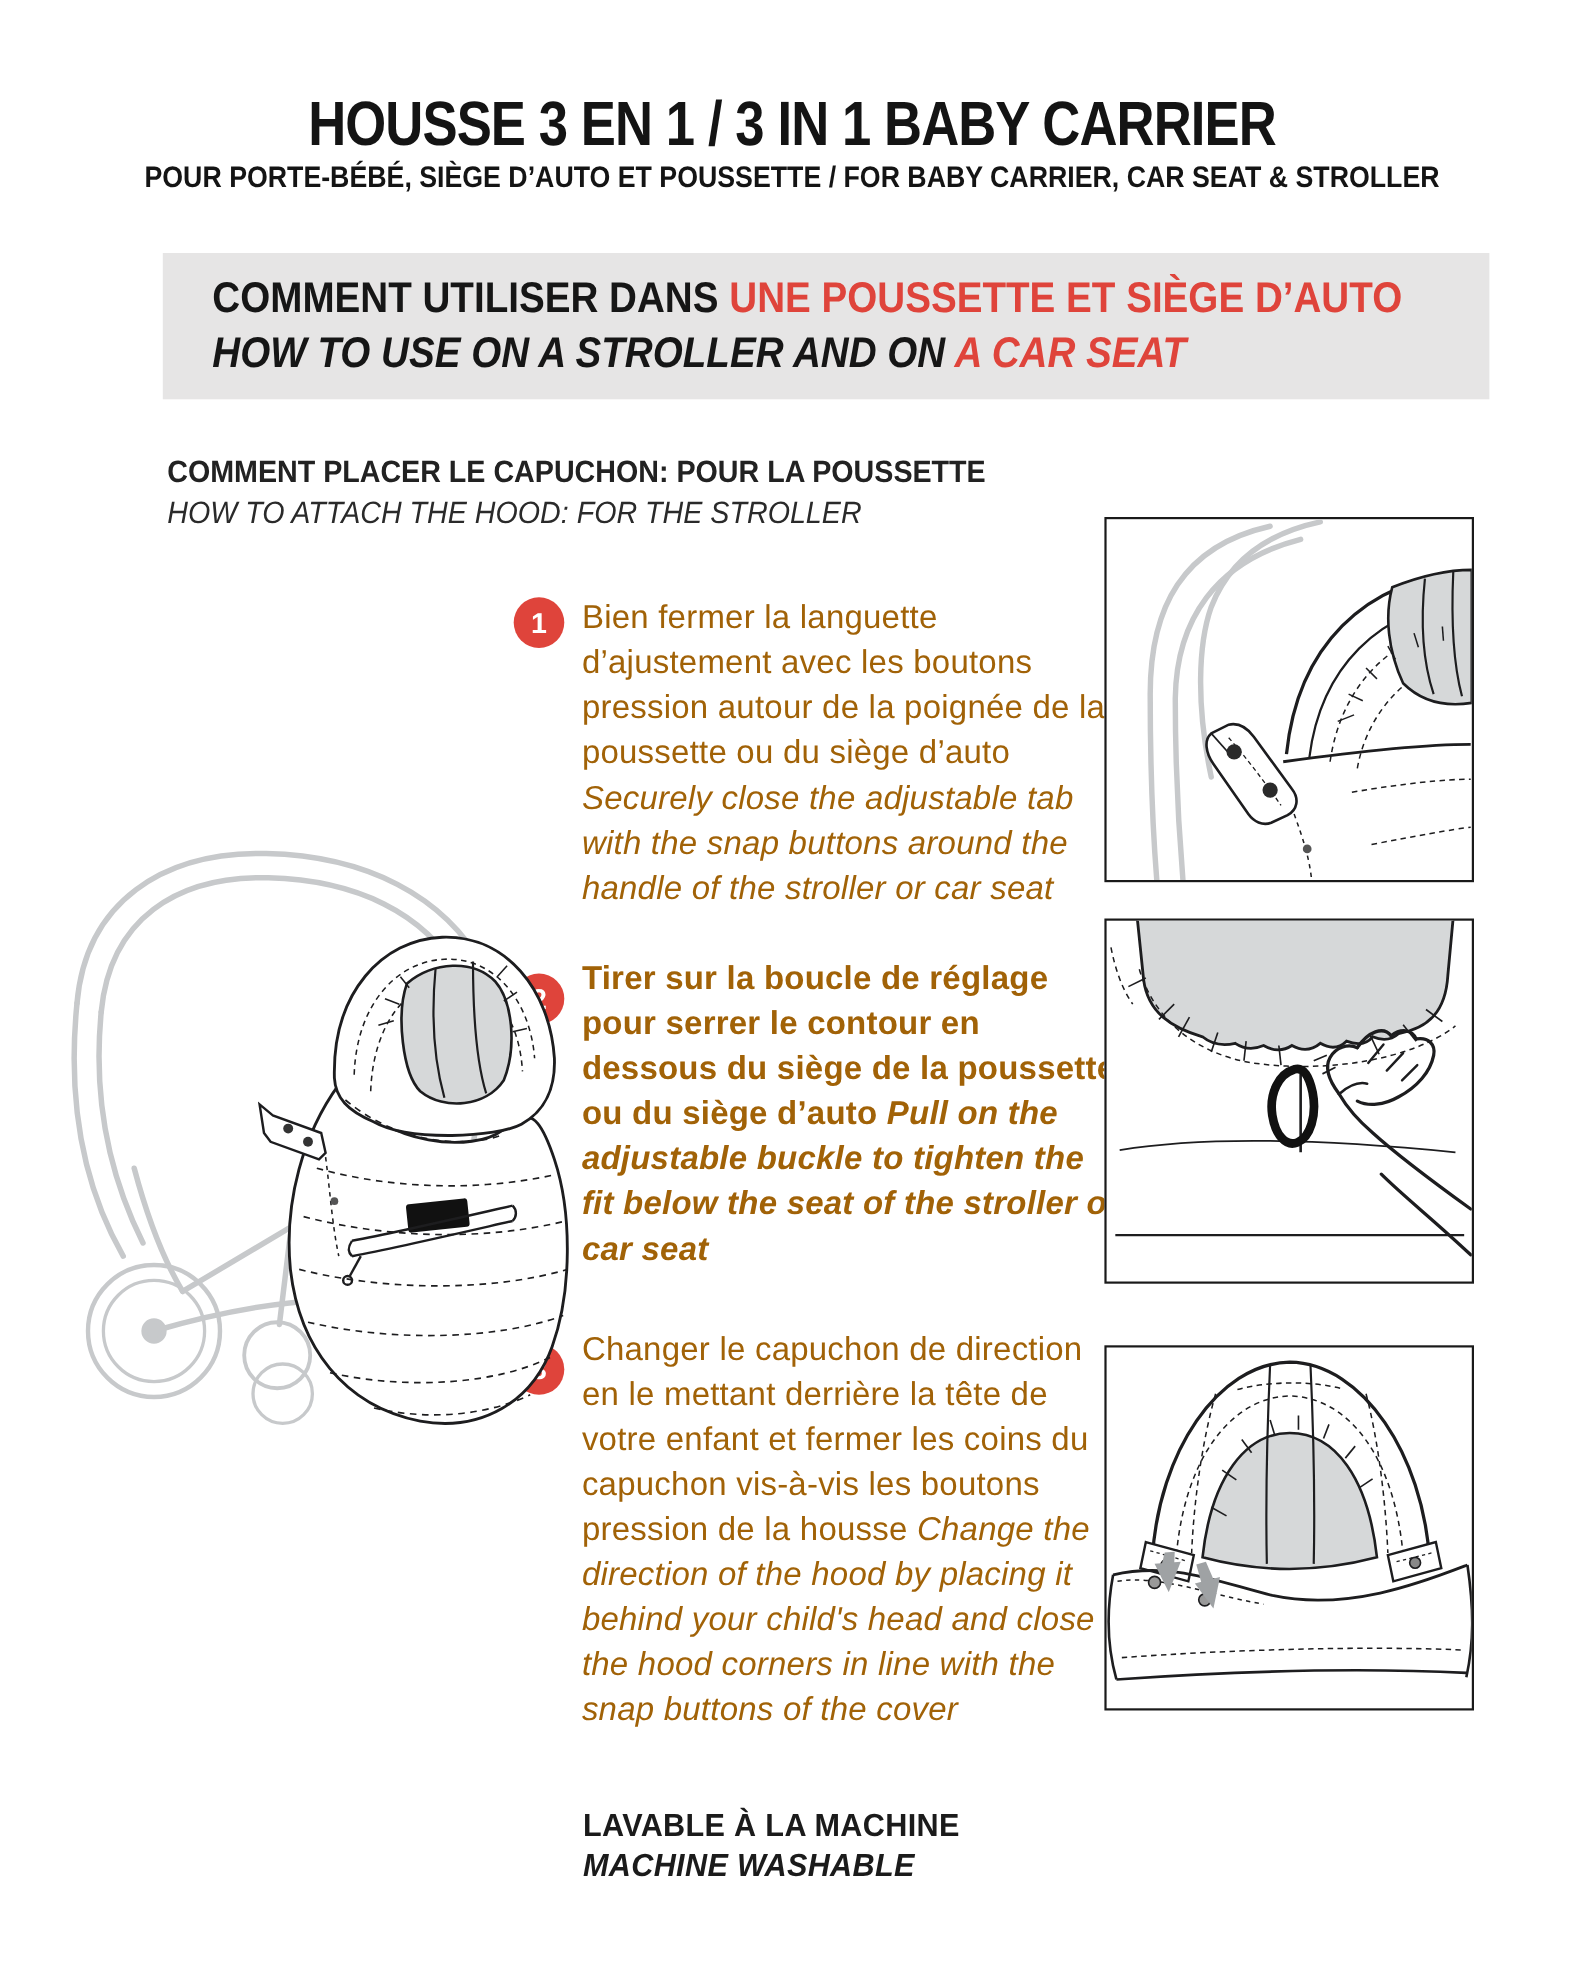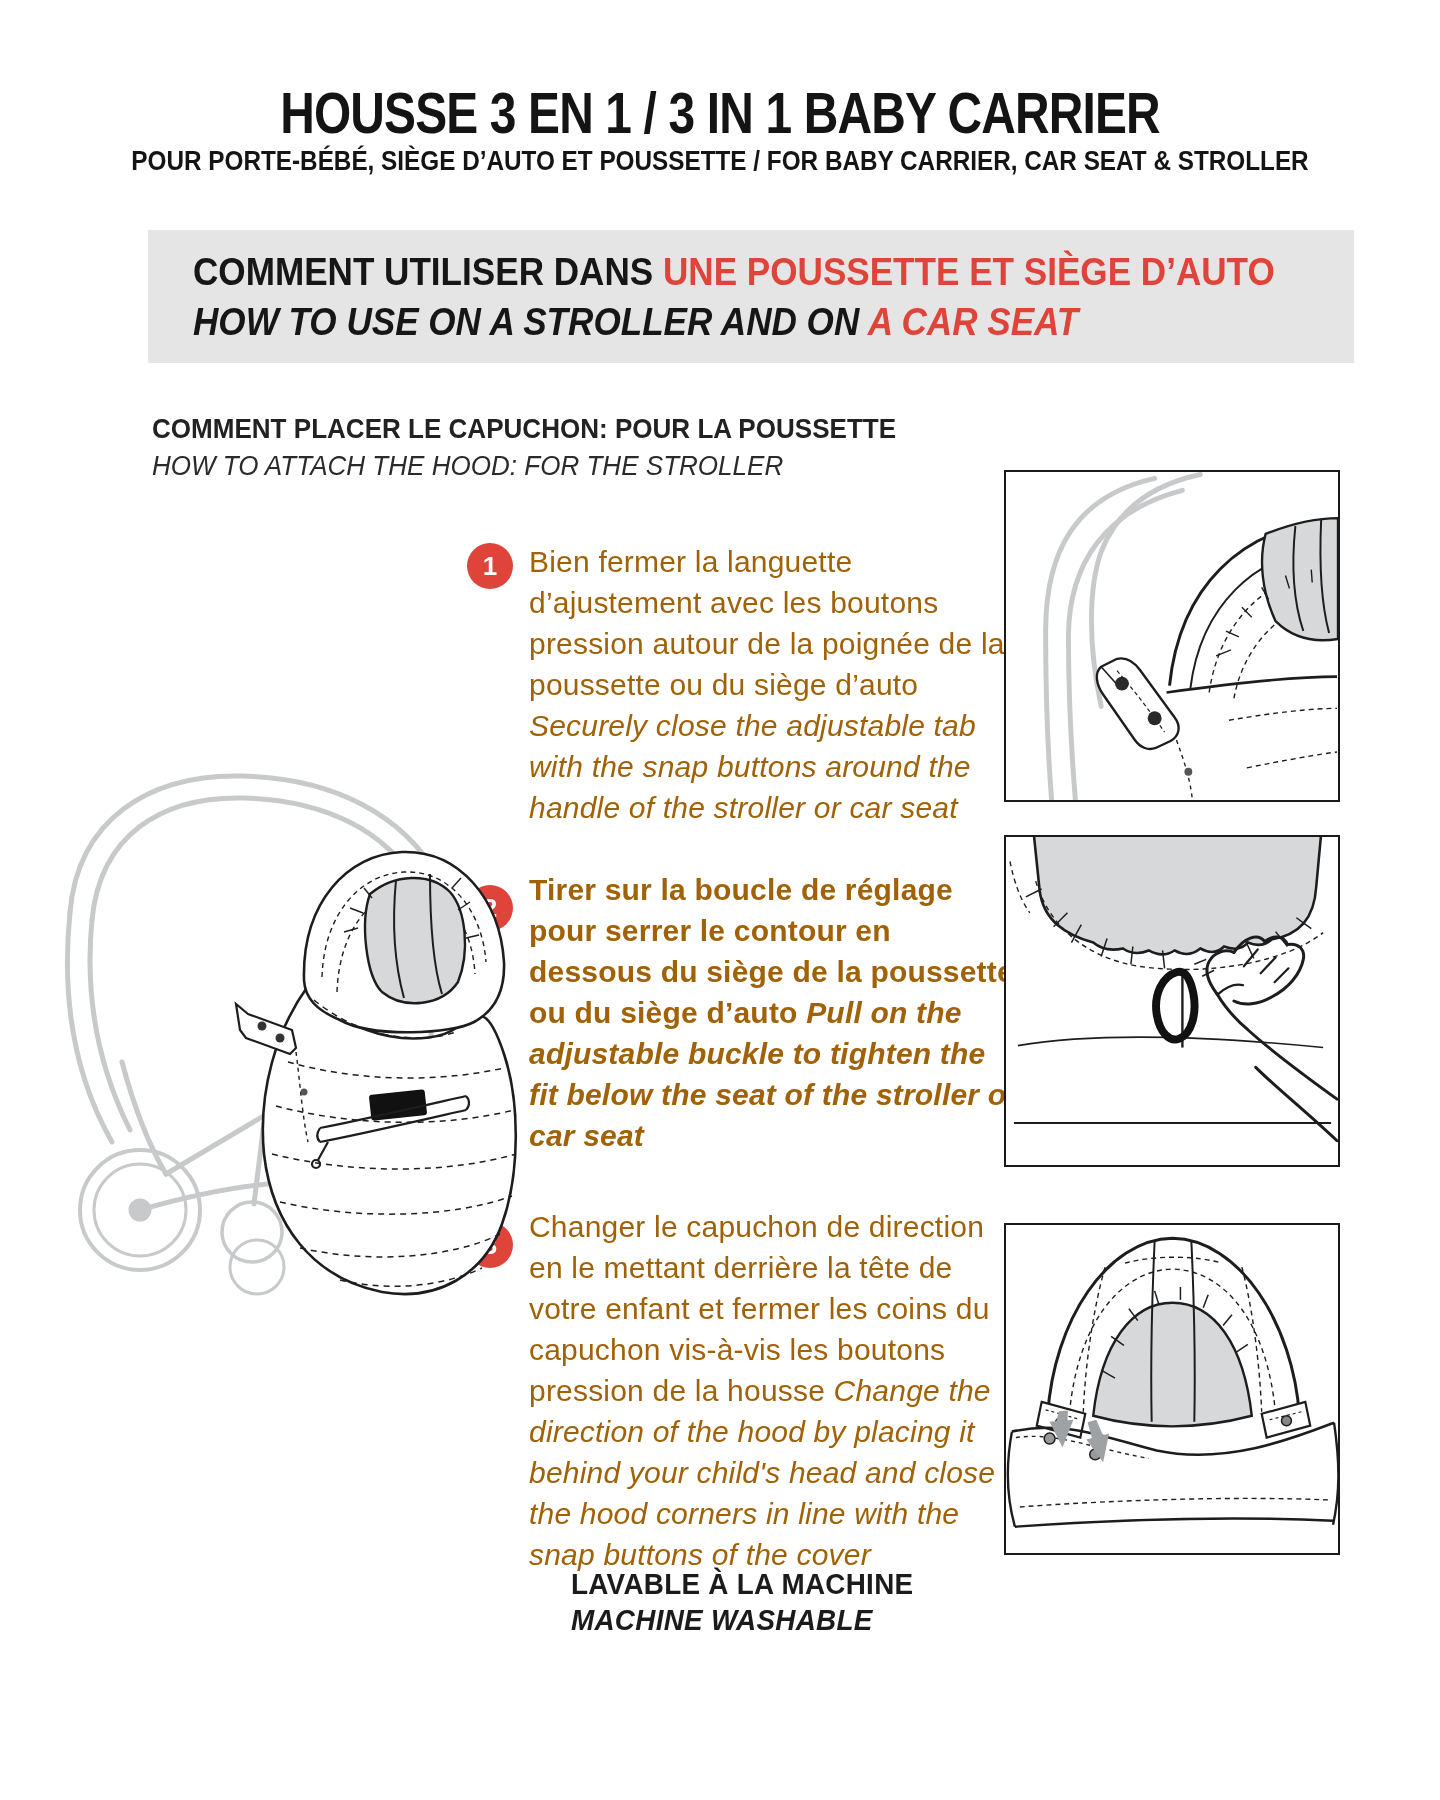--- a/index.html
+++ b/index.html
@@ -64,21 +64,21 @@
     border:2px solid #1a1a1a;
   }
   #box1{top:470px;}
   #box2{top:835px;}
   #box3{top:1223px;}
   .illu-box svg{display:block;width:100%;height:100%;}
   
   .stroller-wrap{position:absolute;left:52px;top:762px;width:486px;height:560px;}
   .stroller-wrap svg{display:block;width:100%;height:100%;}
   
-  .footer{position:absolute;left:530px;top:1566px;margin-left:41px;}
+  .footer{position:absolute;left:530px;top:1642px;}
   .footer .fr,.footer .en{
     font-size:29px;font-weight:700;line-height:36px;color:#1b1b1b;white-space:nowrap;
     transform:scaleX(0.96);transform-origin:0 50%;letter-spacing:0.3px;
   }
   .footer .en{font-style:italic;}
 </style>
 </head>
 <body>
 
 <div class="page">

